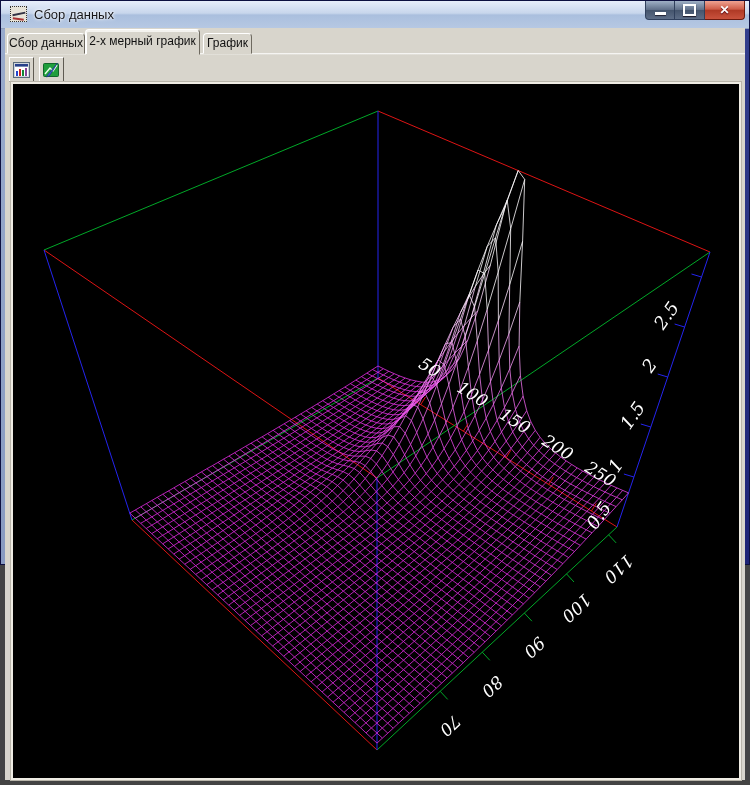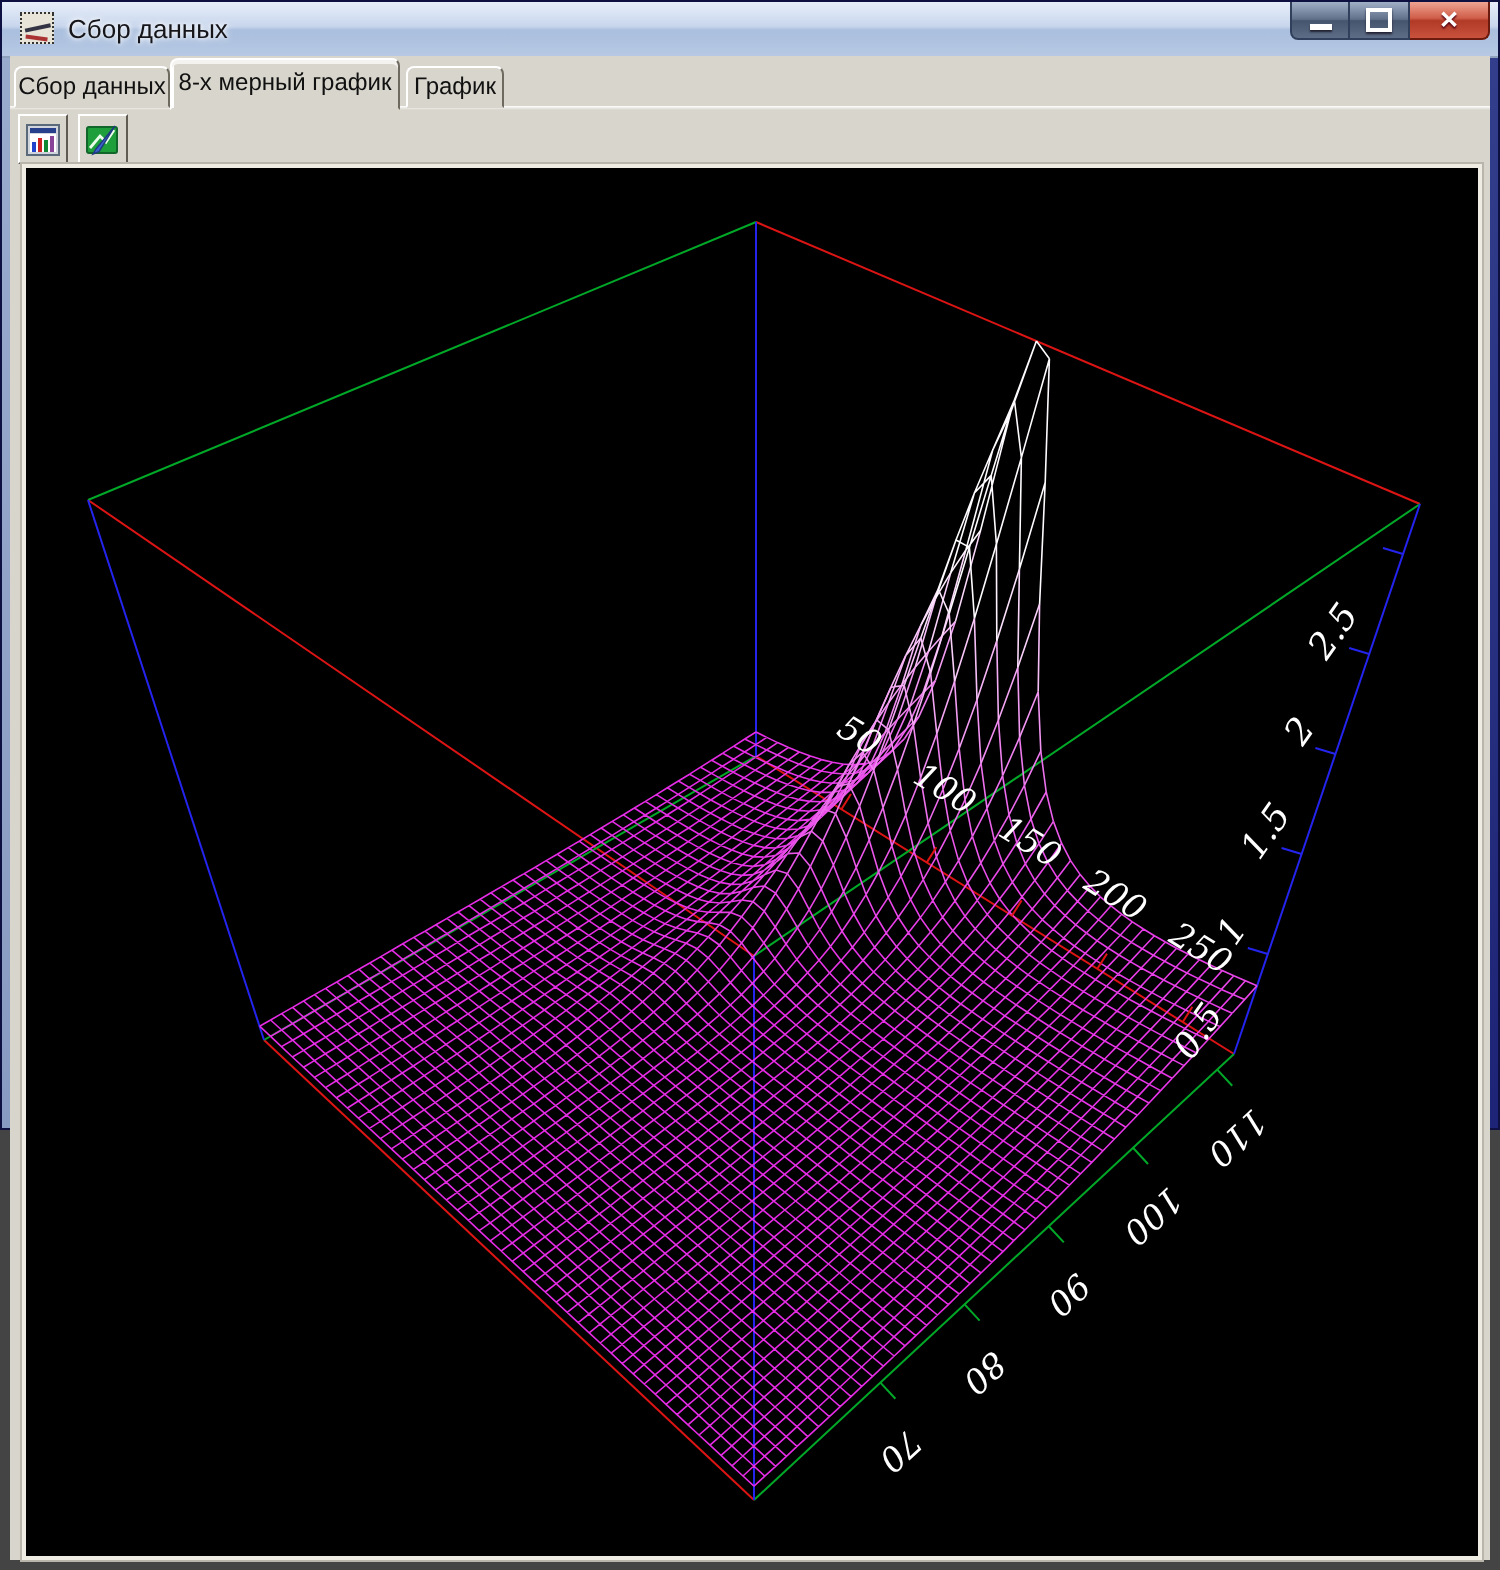--- a/index.html
+++ b/index.html
@@ -71,21 +71,21 @@
       </div>
       <div class="wbtn close">
         <span class="glyph-close">✕</span>
       </div>
     </div>
   </div>
 
   <div class="content">
     <div class="tab-baseline"></div>
     <div class="tab inactive tab1">Сбор данных</div>
-    <div class="tab active tab2">8-х мерный график</div>
+    <div class="tab active tab2">2-х мерный график</div>
     <div class="tab inactive tab3">График</div>
 
     <button class="tbtn tbtn1">
       <svg width="17" height="16">
         <rect x="0.5" y="0.5" width="16" height="15" fill="#cfd4dd" stroke="#5a6a7a"></rect>
         <rect x="2" y="2" width="13" height="2.5" fill="#27408b"></rect>
         <rect x="2" y="5" width="13" height="9" fill="#ffffff"></rect>
         <rect x="3" y="9" width="2" height="5" fill="#2244cc"></rect>
         <rect x="6" y="7" width="2" height="7" fill="#cc2222"></rect>
         <rect x="9" y="8" width="2" height="6" fill="#118833"></rect>

